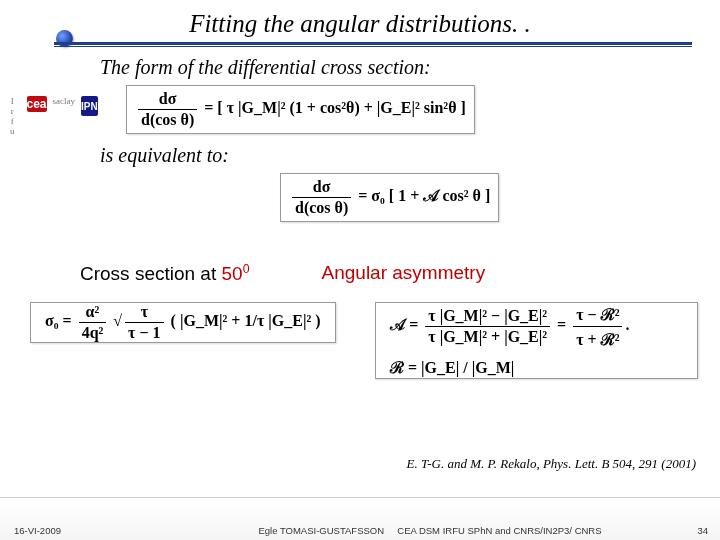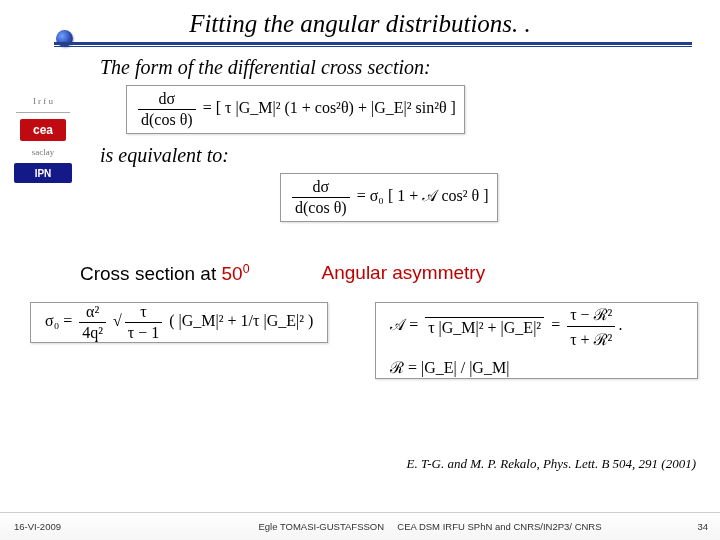--- a/index.html
+++ b/index.html
@@ -53,31 +53,31 @@
     box-shadow: 1px 1px 2px rgba(0,0,0,0.3);
   }
 
   
   .logos {
     position: absolute;
     left: 10px;
     top: 96px;
     width: 66px;
     display: flex;
-    flex-direction: column;
+    flex-direction: row;
     gap: 6px;
-    align-items: center;
+    align-items: flex-start;
   }
   .logo {
     font-size: 9px;
     color: #777;
     text-align: center;
   }
   .logo.cea {
-    width: 46px; height: 22px;
+    width: 46px; height: 16px;
     background: #bf0a12;
     color: #fff;
     font-weight: bold;
     font-size: 12px;
     font-family: Arial, sans-serif;
     display:flex; align-items:center; justify-content:center;
     border-radius:2px;
   }
   .logo.sep {
     width: 54px; height: 1px; background:#aaa;
@@ -105,20 +105,21 @@
     font-size: 20px;
     color: #000;
   }
   .eq-box {
     border: 1px solid #999;
     background: #fff;
     padding: 4px 8px;
     margin: 6px 0 10px 26px;
     display: inline-block;
     box-shadow: 1px 1px 2px rgba(0,0,0,0.15);
+    font-weight: bold;
   }
   .eq-box.big { padding: 0 14px; }
 
   
   .frac {
     display: inline-block;
     vertical-align: middle;
     text-align: center;
     margin: 0 3px;
   }
@@ -165,26 +166,26 @@
     top: 456px;
     font-style: italic;
     font-size: 13px;
     color: #000;
   }
 
   
   .footer {
     position: absolute;
     left: 0; right: 0; bottom: 0;
-    height: 28px;
+    height: 43px;
     border-top: 1px solid #cfcfcf;
     background: linear-gradient(#fff, #f5f5f5);
     display: flex;
-    align-items: center;
-    padding: 12px 14px;
+    align-items: flex-end;
+    padding: 4px 14px;
     font-family: Arial, sans-serif;
     font-size: 9.5px;
     color: #333;
   }
   .footer .mid { position:absolute; left: 200px; right: 60px; text-align:center; }
   .footer .num { position:absolute; right: 12px; }
 </style>
 </head>
 <body>
 
@@ -250,20 +251,21 @@
       </span>
       <span>( |G_M|² + 1/τ |G_E|² )</span>
     </div>
   </div>
 
   <div class="col">
     <div class="eq-box big math" style="display:block;">
       <div>
         <span>𝒜 =</span>
         <span class="frac">
+          <span class="num">τ |G_M|² − |G_E|²</span>
           <span class="den">τ |G_M|² + |G_E|²</span>
         </span>
         =
         <span class="frac">
           <span class="num">τ − ℛ²</span>
           <span class="den">τ + ℛ²</span>
         </span>.
       </div>
       <div style="margin-top:6px">
         <span>ℛ =</span>

